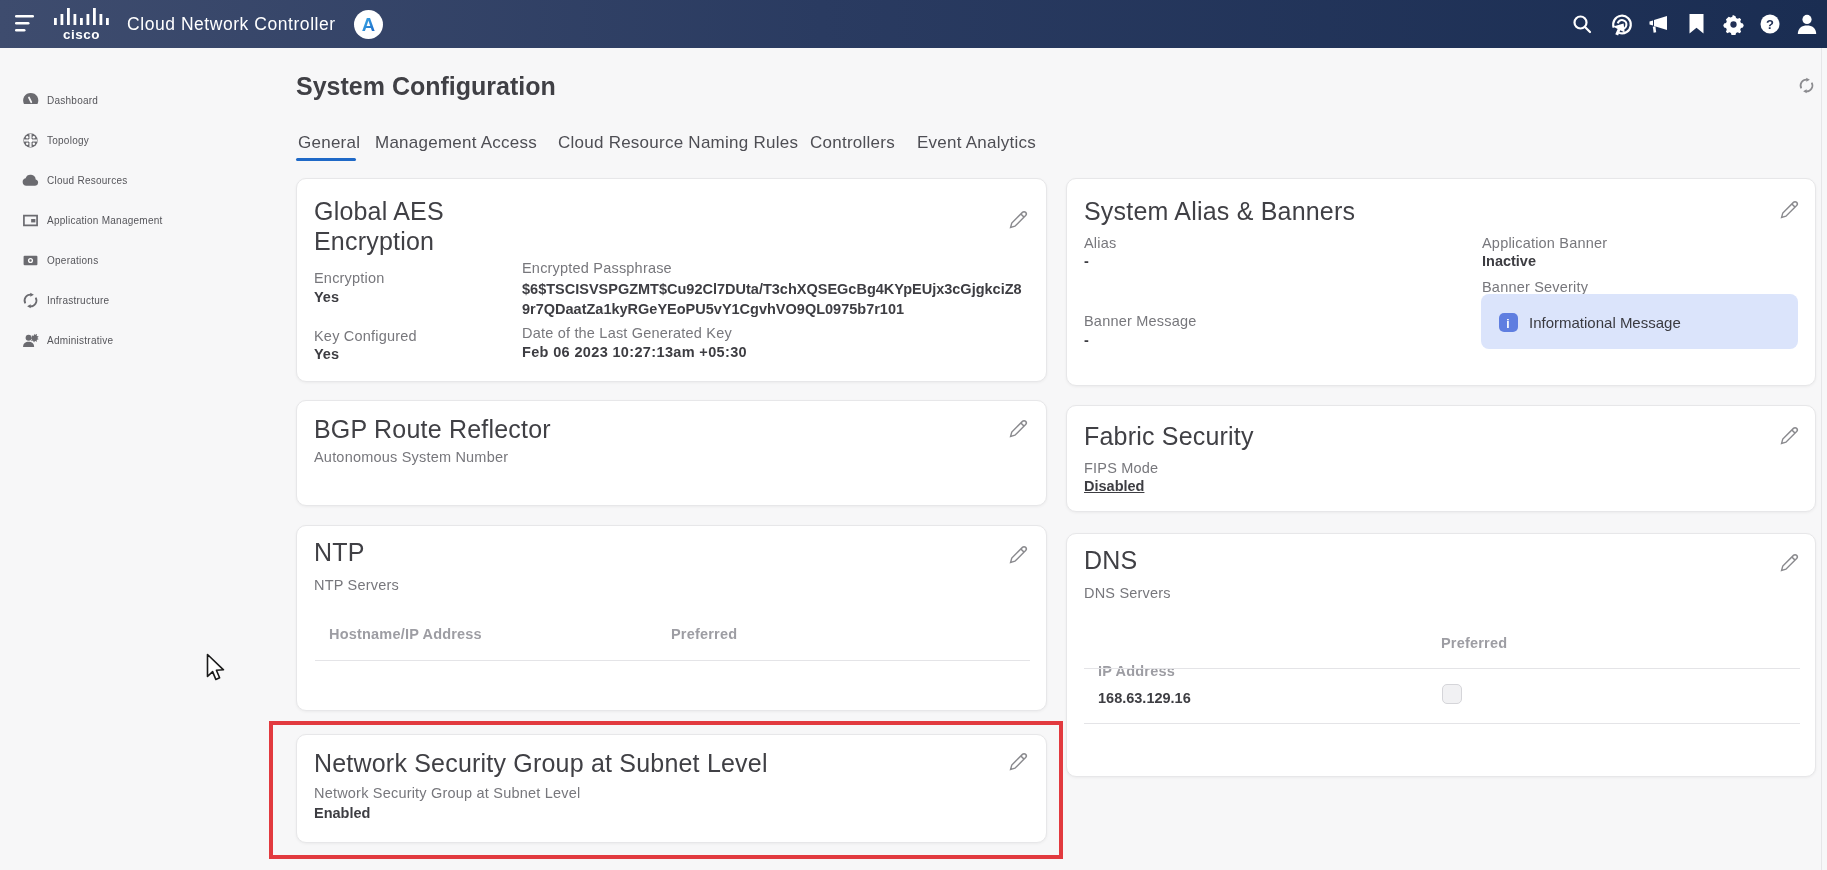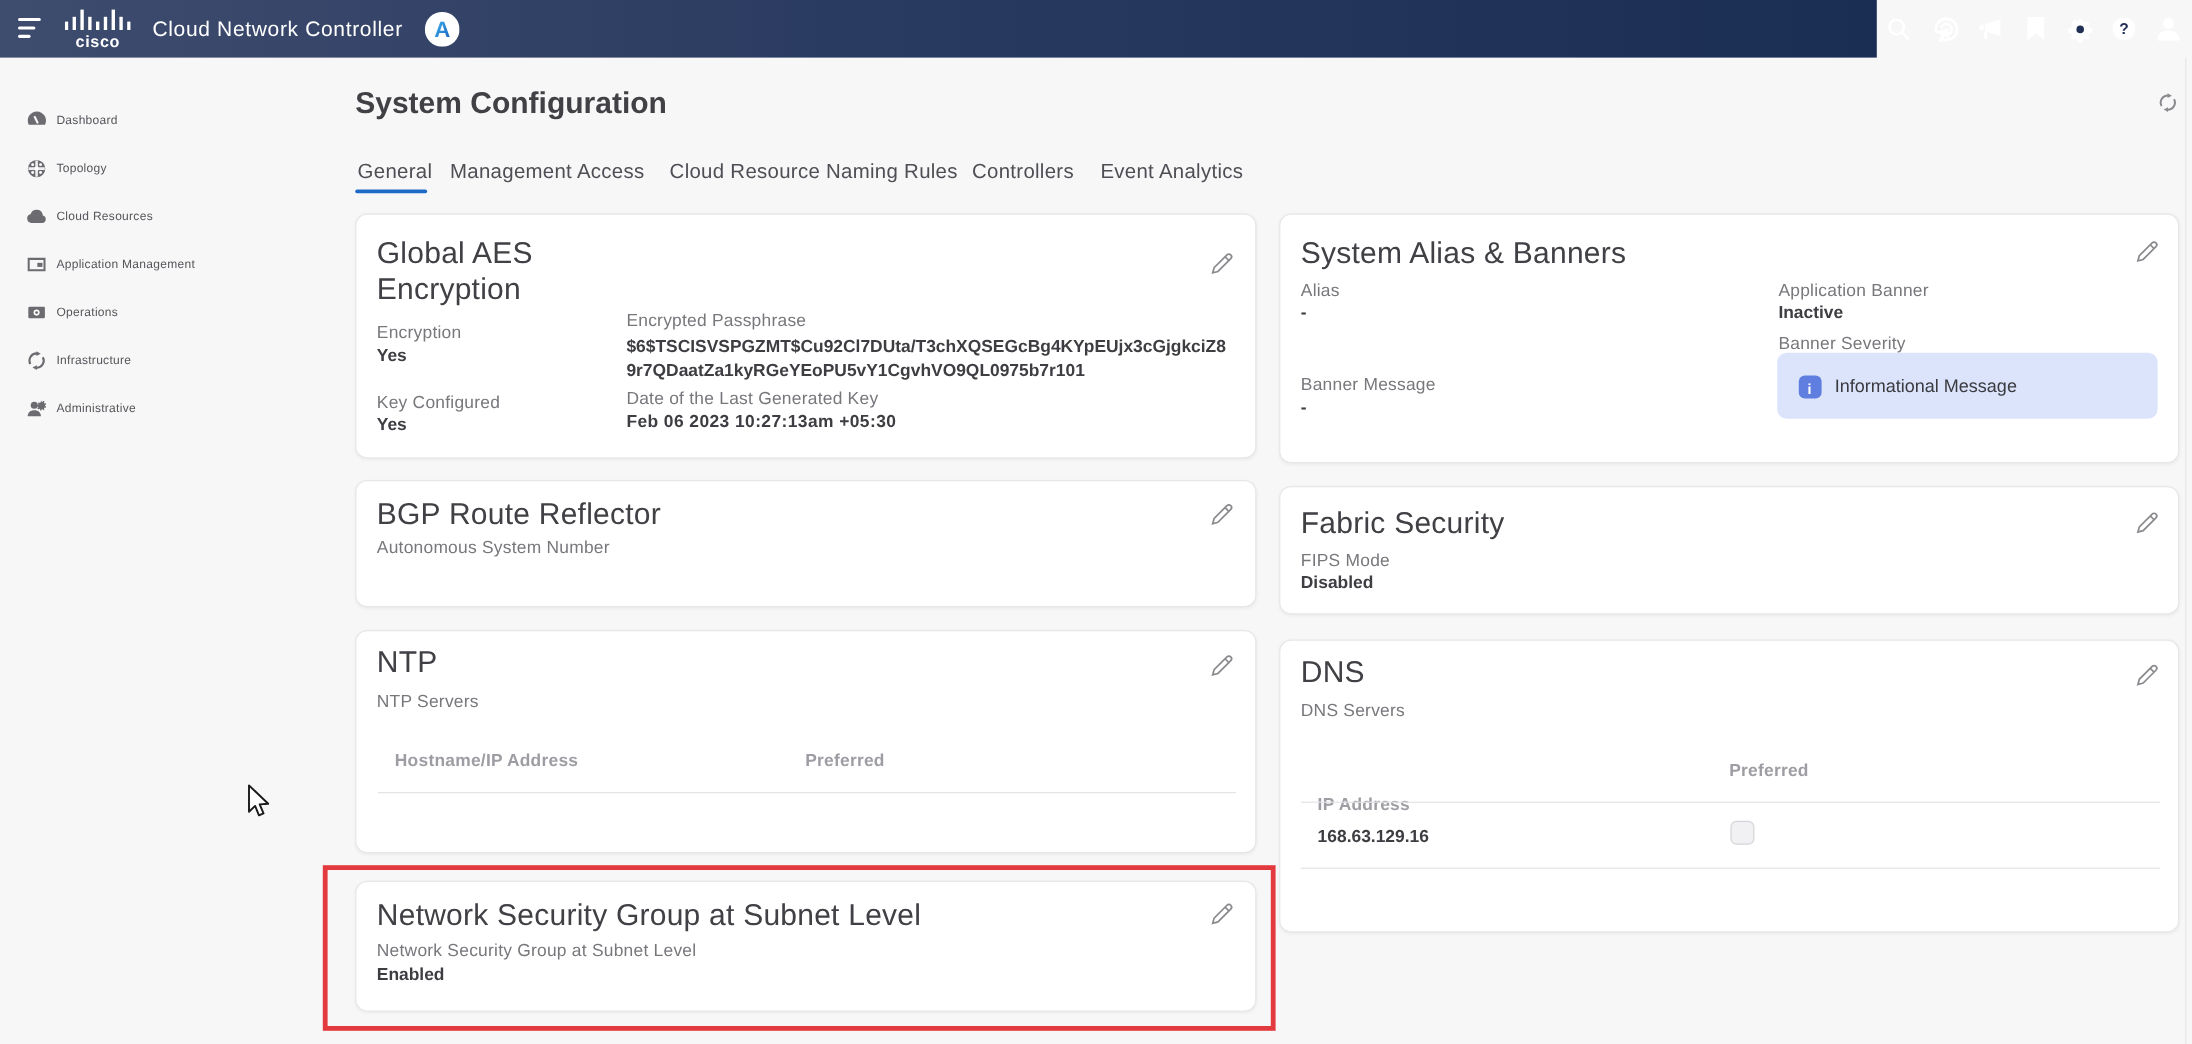--- a/index.html
+++ b/index.html
@@ -1,21 +1,21 @@
 <!DOCTYPE html>
 <html><head>
 <meta charset="utf-8">
 <style>
   * { margin:0; padding:0; box-sizing:border-box; }
   html,body { width:1827px; height:870px; overflow:hidden; }
   body { font-family:"Liberation Sans", sans-serif; background:#f7f7f8; }
   #root { position:relative; width:1827px; height:870px; }
   .abs { position:absolute; }
   
-  #hdr { position:absolute; left:0; top:0; width:1564px; height:48px;
+  #hdr { position:absolute; left:0; top:0; width:1827px; height:48px;
          background:linear-gradient(to right,#3e4c6e 0%, #2a3b61 45%, #1a2d52 100%);padding-left:12px; }
   #hdr .htitle { position:absolute; left:127px; top:14px; font-size:17.5px; color:#ffffff; letter-spacing:0.55px; }
   .hicon { position:absolute; top:14px; }
   
   .nav-item { position:absolute; left:22px; height:20px; display:flex; align-items:center; }
   .nav-item svg { width:17px; height:17px; }
   .nav-item span { margin-left:8px; font-size:10px; color:#55555a; font-weight:500; letter-spacing:0.25px; }
   
   h1 { position:absolute; left:296px; top:74px; font-size:25px; line-height:1; font-weight:700; color:#404045; letter-spacing:0px; }
   #tabs { position:absolute; left:298px; top:134px; font-size:17px; color:#4e4e54; font-weight:400; letter-spacing:0.25px; }
@@ -232,21 +232,21 @@
     </svg>
   <div class="lb" style="left:314px; top:450px;">Autonomous System Number</div>
 
   <div class="card" style="left:1066px; top:405px; width:750px; height:107px;"></div>
   <div class="ct" style="left:1084px; top:421px;">Fabric Security</div>
   <svg class="pencil" style="left:1780px; top:426px;" viewBox="0 0 24 24">
       <path d="M17 3a2.8 2.8 0 1 1 4 4L7.5 20.5 2 22l1.5-5.5z" fill="none" stroke="#8a8a8e" stroke-width="1.8"></path>
       <line x1="15" y1="5" x2="19" y2="9" stroke="#8a8a8e" stroke-width="1.8"></line>
     </svg>
   <div class="lb" style="left:1084px; top:461px;">FIPS Mode</div>
-  <div class="vl" style="left:1084px; top:479px;">Disabled</div>
+  <div class="vl" style="left:1084px; top:479px;text-decoration:underline;">Disabled</div>
 
   <div class="card" style="left:296px; top:525px; width:751px; height:186px;"></div>
   <div class="ct" style="left:314px; top:537px;">NTP</div>
   <svg class="pencil" style="left:1009px; top:545px;" viewBox="0 0 24 24">
       <path d="M17 3a2.8 2.8 0 1 1 4 4L7.5 20.5 2 22l1.5-5.5z" fill="none" stroke="#8a8a8e" stroke-width="1.8"></path>
       <line x1="15" y1="5" x2="19" y2="9" stroke="#8a8a8e" stroke-width="1.8"></line>
     </svg>
   <div class="lb" style="left:314px; top:578px;">NTP Servers</div>
   <div class="th" style="left:329px; top:627px;">Hostname/IP Address</div>
   <div class="th" style="left:671px; top:627px;">Preferred</div>

